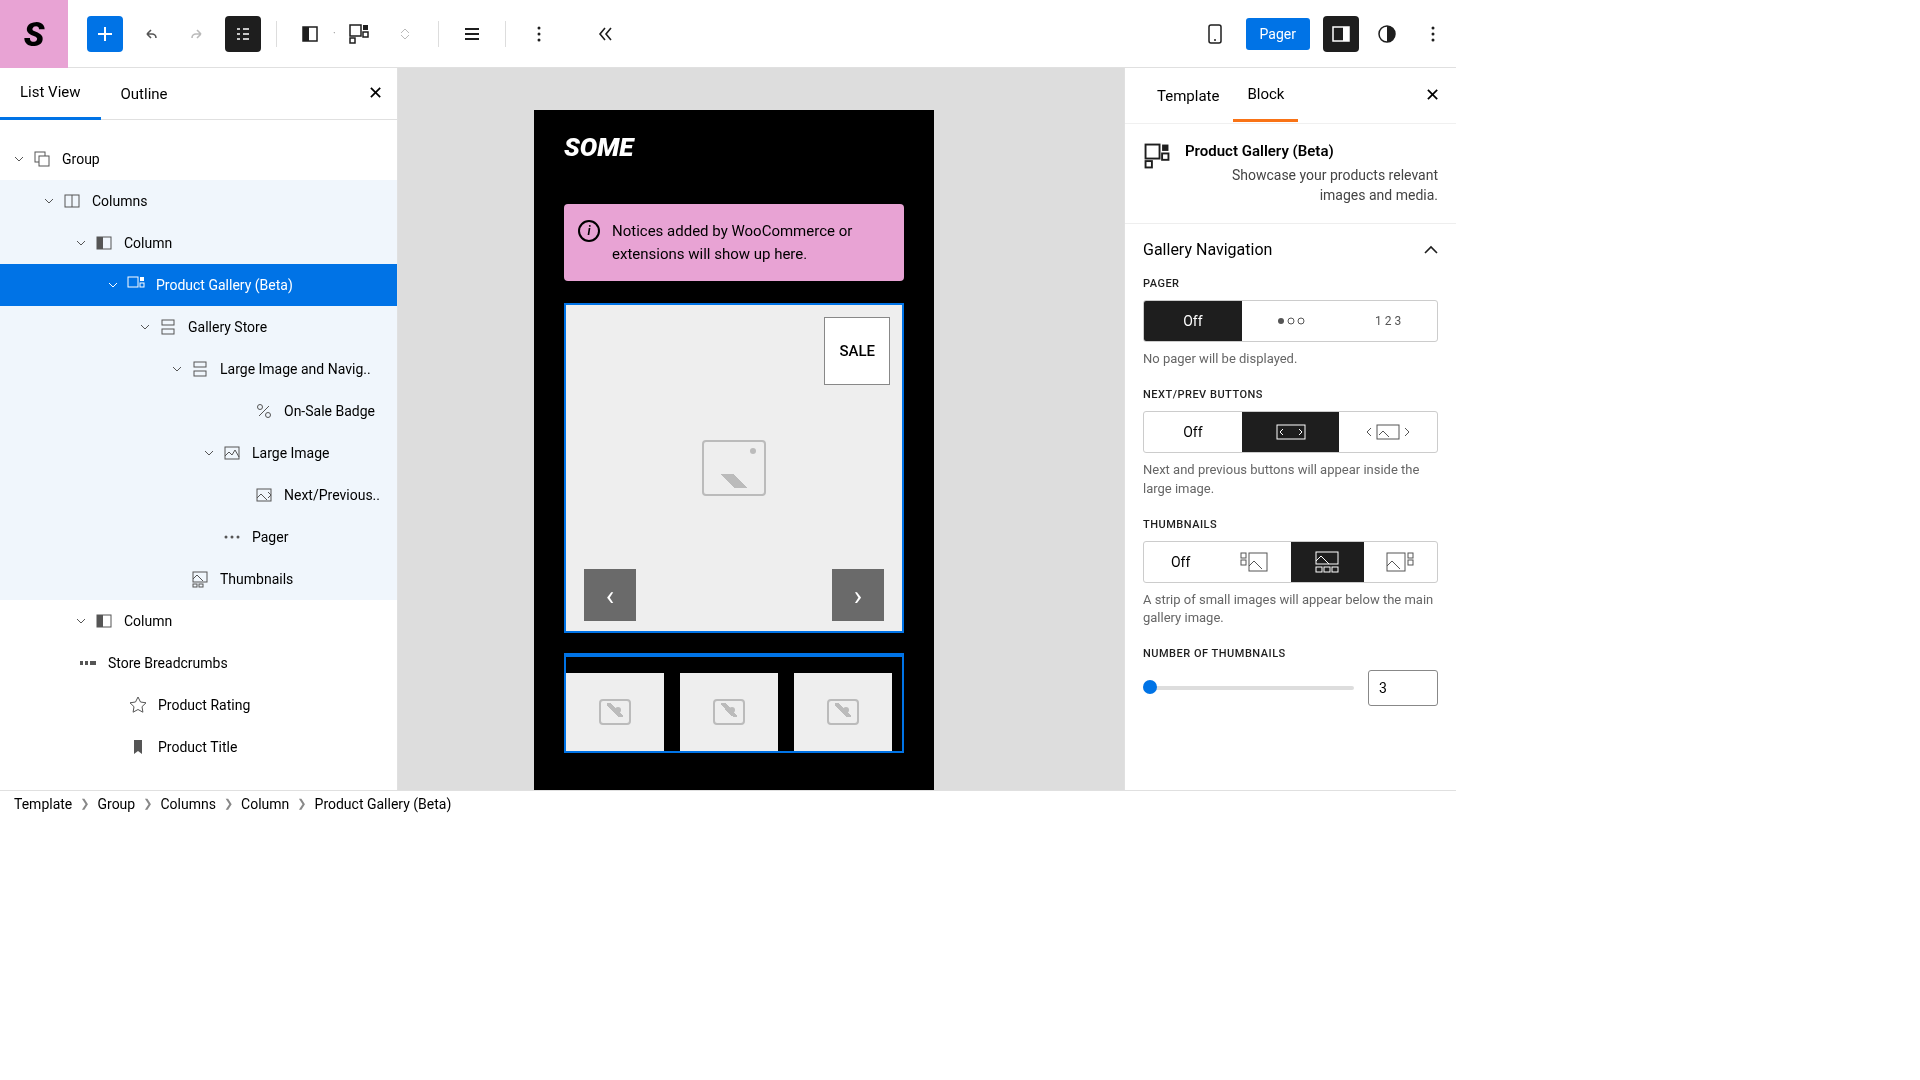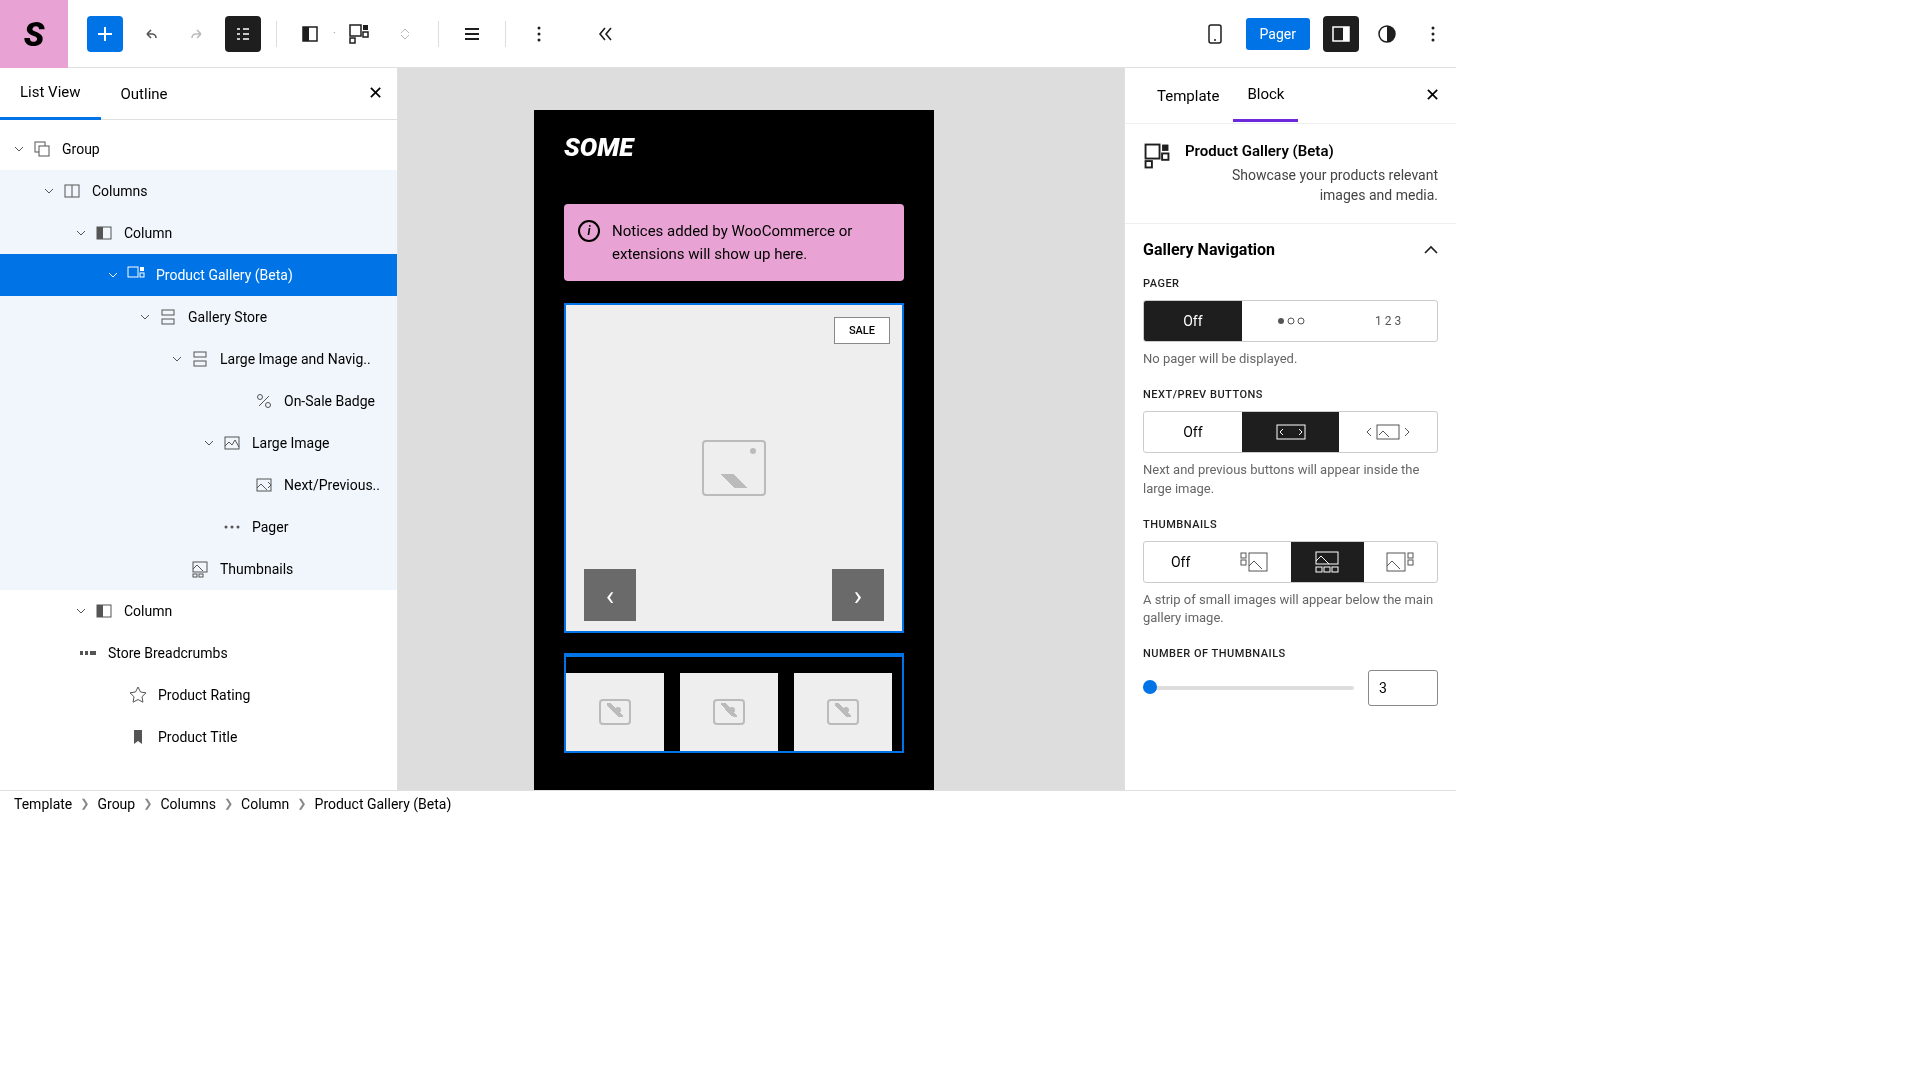--- a/index.html
+++ b/index.html
@@ -12,61 +12,61 @@
 .tb-btn.blue { background: #0073e6; color: #fff; }
 .tb-btn.dark { background: #1e1e1e; color: #fff; }
 .tb-sep { width: 1px; height: 26px; background: #ddd; margin: 0 10px; }
 .tb-spacer { flex: 1; }
 .save-btn { background: #0073e6; color: #fff; padding: 8px 14px; border-radius: 3px; font-size: 14px; cursor: pointer; margin: 0 8px; }
 
 
 .main { display: flex; height: 722px; }
 
 
-.left-panel { width: 398px; border-right: 1px solid #e0e0e0; display: flex; flex-direction: column; position: relative; }
+.left-panel { width: 398px; border-right: 1px solid #e0e0e0; display: flex; flex-direction: column; position: relative; gap: 10px; }
 .tabs { display: flex; height: 52px; align-items: center; position: relative; border-bottom: 1px solid #e0e0e0; }
 .tab { padding: 16px 20px; font-size: 15px; cursor: pointer; }
 .tab.active { color: #000; border-bottom: 3px solid #0073e6; }
 .close-x { position: absolute; right: 14px; top: 14px; font-size: 18px; cursor: pointer; }
 .tree { flex: 1; overflow-y: auto; padding-top: 8px; }
 .tree-row { display: flex; align-items: center; height: 42px; padding-left: 8px; font-size: 14px; cursor: pointer; }
 .tree-row.selected { background: #0073e6; color: #fff; }
 .tree-row.ancestor { background: #f0f6fc; }
 .tw { display: inline-flex; width: 22px; justify-content: center; }
 .ticon { width: 24px; height: 24px; display: inline-flex; align-items: center; justify-content: center; margin-right: 8px; }
 
 
 .canvas-wrap { flex: 1; background: #ddd; position: relative; overflow: hidden; }
 .preview { position: absolute; left: 136px; top: 42px; width: 400px; height: 680px; background: #000; color: #fff; }
 .preview-brand { padding: 22px 30px 12px; font-weight: 900; font-style: italic; font-size: 26px; }
 .notice { margin: 30px 30px 22px; background: #e8a3d4; color: #000; border-radius: 4px; padding: 16px 16px 16px 48px; position: relative; font-size: 15px; line-height: 1.5; }
 .notice-icon { position: absolute; left: 14px; top: 16px; width: 22px; height: 22px; border: 2px solid #000; border-radius: 50%; display:flex; align-items:center; justify-content:center; font-weight:bold; font-style:italic; font-size:12px; }
 .large-img { margin: 0 30px; background: #eee; border: 2px solid #0073e6; height: 330px; position: relative; display:flex; align-items:center; justify-content:center; }
-.sale-badge { position: absolute; right: 12px; top: 12px; background: #fff; color: #000; border: 1px solid #888; padding: 6px 14px; font-size: 11px; font-weight: 500; }
+.sale-badge { position: absolute; right: 12px; top: 12px; background: #fff; color: #000; border: 1px solid #888; padding: 24px 14px; font-size: 15px; font-weight: 500; }
 .nav-arrow { position: absolute; bottom: 10px; width: 52px; height: 52px; background: #6a6a6a; color: #fff; display:flex; align-items:center; justify-content:center; font-size: 28px; }
 .nav-arrow.left { left: 18px; }
 .nav-arrow.right { right: 18px; }
 .thumbs { margin: 20px 30px 0; display: flex; gap: 16px; border: 2px solid #0073e6; border-top: 4px solid #0073e6; padding-top: 16px; }
 .thumb { width: 98px; height: 78px; background: #eee; display:flex; align-items:center; justify-content:center; }
 .img-ph { width: 48px; height: 40px; border: 2px solid #bbb; border-radius: 4px; position: relative; }
 .img-ph::after { content:''; position:absolute; left:6px; bottom:6px; right:6px; height:14px; background: linear-gradient(45deg, transparent 40%, #bbb 40%, #bbb 60%, transparent 60%); }
 .img-ph::before { content:''; position:absolute; right:8px; top:6px; width:6px; height:6px; background:#bbb; border-radius:50%; }
 
 
 .right-panel { width: 332px; border-left: 1px solid #e0e0e0; padding: 0; display:flex; flex-direction:column; }
 .rtabs { display: flex; height: 56px; align-items: center; position: relative; border-bottom: 1px solid #f0f0f0; padding: 0 18px; }
 .rtab { padding: 16px 14px; font-size: 15px; cursor: pointer; }
-.rtab.active { border-bottom: 3px solid #6d28d9; color: #000; }
+.rtab.active { border-bottom: 3px solid #f97316; color: #000; }
 .rclose { position: absolute; right: 16px; top: 16px; font-size: 18px; cursor: pointer; }
 .block-header { display: flex; padding: 18px; gap: 14px; border-bottom: 1px solid #eee; }
 .block-icon { width: 28px; height: 28px; }
 .block-title { font-size: 15px; font-weight: 600; margin-bottom: 6px; }
 .block-desc { font-size: 14px; color: #444; line-height: 1.4; text-align: right; }
 .panel-body { padding: 16px 18px; overflow-y: auto; flex:1; }
-.section-hd { display:flex; justify-content:space-between; align-items:center; font-size: 16px; font-weight: 700; margin-bottom: 18px; }
+.section-hd { display:flex; justify-content:space-between; align-items:center; font-size: 16px; font-weight: 400; margin-bottom: 18px; }
 .field-label { font-size: 11px; font-weight: 500; letter-spacing: 0.5px; color: #1e1e1e; text-transform: uppercase; margin-bottom: 10px; }
 .toggle-grp { display:flex; border: 1px solid #ccc; border-radius: 3px; overflow: hidden; margin-bottom: 8px; }
 .toggle-opt { flex:1; height: 40px; display:flex; align-items:center; justify-content:center; font-size: 14px; cursor:pointer; }
 .toggle-opt.sel { background: #1e1e1e; color: #fff; }
 .help { font-size: 13px; color: #666; margin-bottom: 20px; line-height: 1.4; }
 .slider-row { display:flex; align-items:center; gap:14px; }
 .slider-track { flex:1; height: 4px; background: #ddd; border-radius: 2px; position: relative; }
 .slider-thumb { position:absolute; left:0; top:-6px; width: 14px; height:14px; background:#0073e6; border-radius:50%; }
 .num-input { width: 70px; height: 36px; border: 1px solid #888; border-radius: 3px; padding: 0 10px; font-size: 14px; }
 

